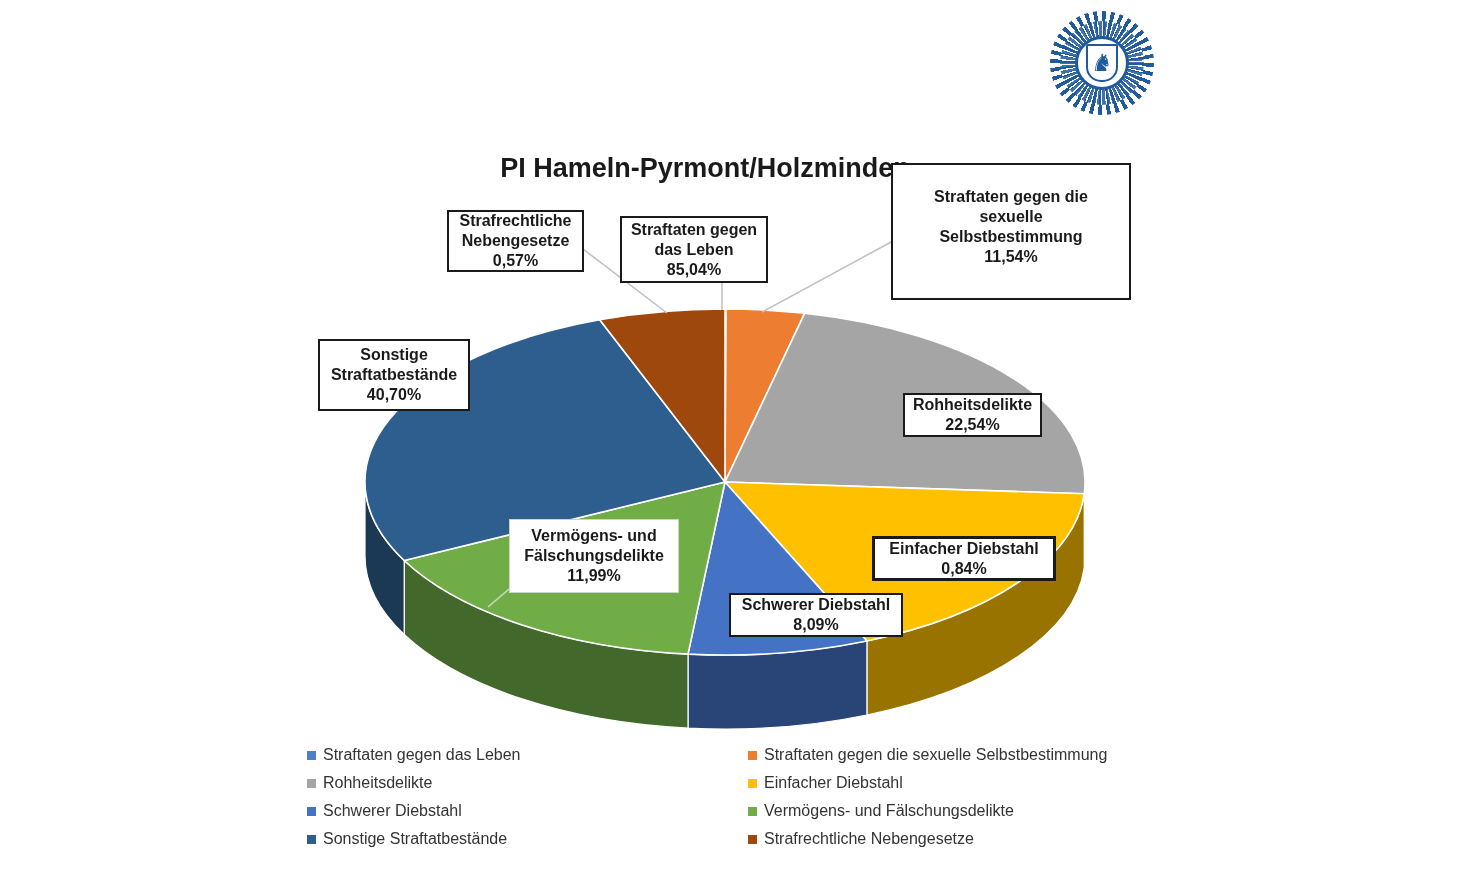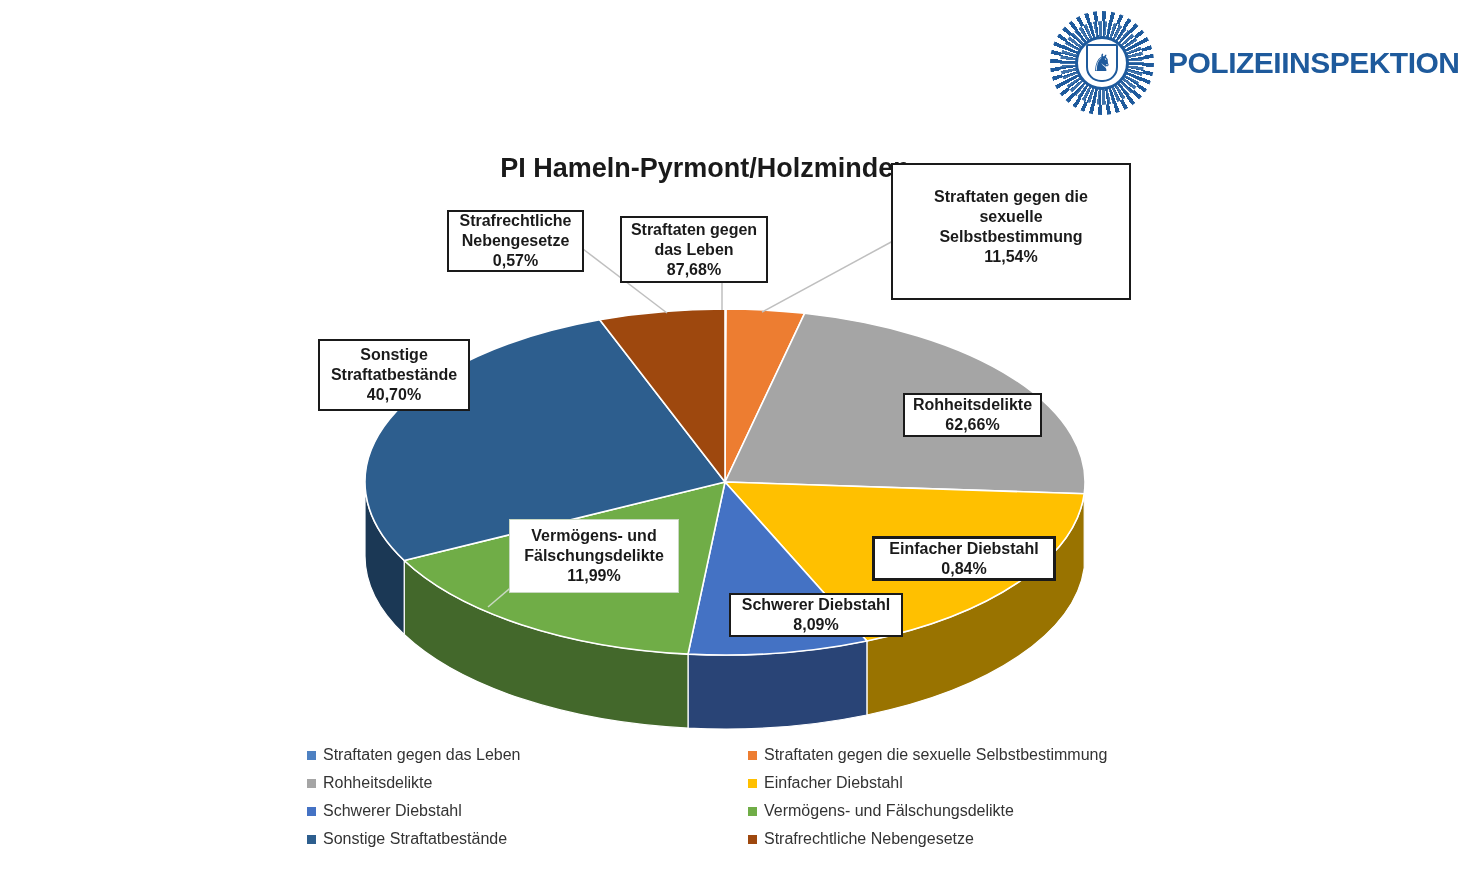--- a/index.html
+++ b/index.html
@@ -57,21 +57,20 @@
     <div class="emblem">
       <div class="burst"></div>
       <div class="burst2"></div>
       <div class="burst-core">
         <div class="shield">
           <span class="horse">♞</span>
         </div>
       </div>
     </div>
     <div class="logo-text">
-      <div class="logo-line1">POLIZEIINSPEKTION</div>
     </div>
   </div>
 
   <div class="chart-title">PI Hameln-Pyrmont/Holzminden</div>
 
   <svg id="pie-svg" width="1483" height="873" viewBox="0 0 1483 873">
       <path d="M 1085.0 482.0 A 360 173 0 0 1 1084.2 493.8 L 1084.2 567.8 A 360 173 0 0 0 1085.0 556.0 Z" fill="rgb(99,99,99)" stroke="#fff" stroke-width="1.2"></path>
       <path d="M 1084.2 493.8 A 360 173 0 0 1 866.9 641.0 L 866.9 715.0 A 360 173 0 0 0 1084.2 567.8 Z" fill="rgb(153,115,0)" stroke="#fff" stroke-width="1.2"></path>
       <path d="M 866.9 641.0 A 360 173 0 0 1 688.0 654.1 L 688.0 728.1 A 360 173 0 0 0 866.9 715.0 Z" fill="rgb(41,68,118)" stroke="#fff" stroke-width="1.2"></path>
       <path d="M 688.0 654.1 A 360 173 0 0 1 404.2 560.5 L 404.2 634.5 A 360 173 0 0 0 688.0 728.1 Z" fill="rgb(67,104,43)" stroke="#fff" stroke-width="1.2"></path>
@@ -91,36 +90,36 @@
     <line x1="516" y1="583" x2="488" y2="607" stroke="#C9D8C2" stroke-width="1.5"></line>
   </svg>
 
   <div class="co" style="left:447px;top:210px;width:137px;height:62px;">
     <span class="co-name">Strafrechtliche Nebengesetze</span>
     <span class="co-value">0,57%</span>
   </div>
 
   <div class="co" style="left:620px;top:216px;width:148px;height:67px;">
     <span class="co-name">Straftaten gegen das Leben</span>
-    <span class="co-value">87,68%</span>
+    <span class="co-value">85,04%</span>
   </div>
 
   <div class="co" style="left:891px;top:163px;width:240px;height:137px;justify-content:flex-start;padding:22px 19px 0 19px;">
     <span class="co-name">Straftaten gegen die sexuelle Selbstbestimmung</span>
     <span class="co-value">11,54%</span>
   </div>
 
   <div class="co" style="left:318px;top:339px;width:152px;height:72px;">
     <span class="co-name">Sonstige Straftatbestände</span>
     <span class="co-value">40,70%</span>
   </div>
 
   <div class="co" style="left:903px;top:393px;width:139px;height:44px;">
     <span class="co-name">Rohheitsdelikte</span>
-    <span class="co-value">62,66%</span>
+    <span class="co-value">22,54%</span>
   </div>
 
   <div class="co" style="left:872px;top:536px;width:184px;height:45px;border-width:3px;">
     <span class="co-name">Einfacher Diebstahl</span>
     <span class="co-value">0,84%</span>
   </div>
 
   <div class="co" style="left:729px;top:593px;width:174px;height:44px;">
     <span class="co-name">Schwerer Diebstahl</span>
     <span class="co-value">8,09%</span>

